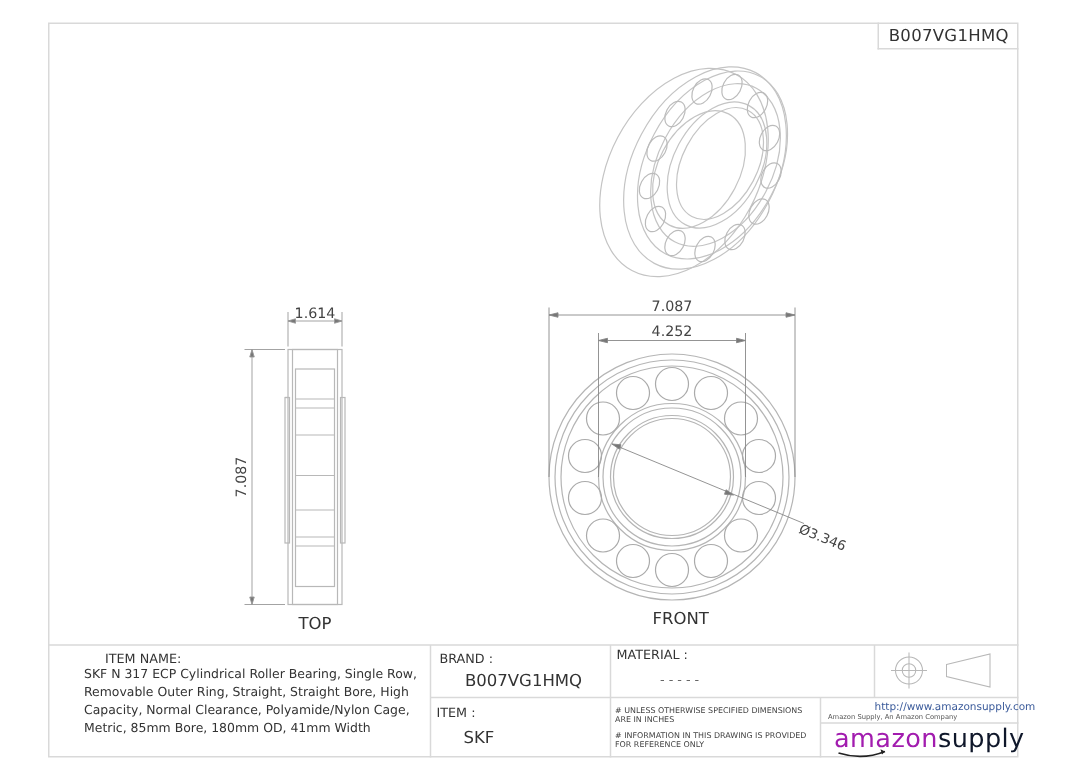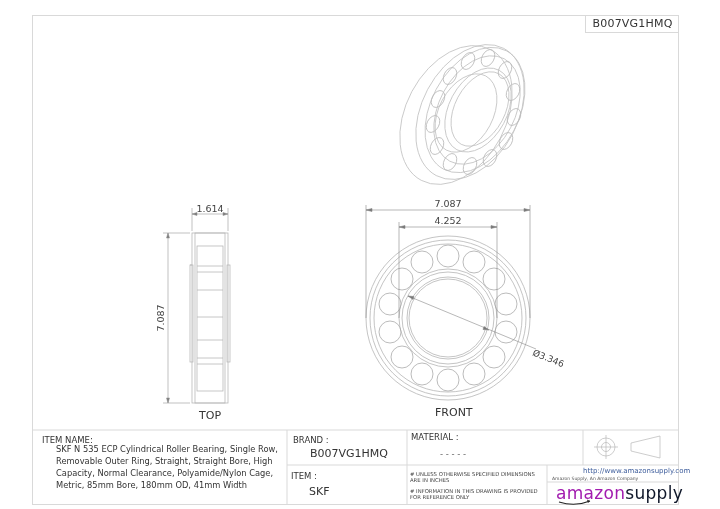--- a/index.html
+++ b/index.html
@@ -143,22 +143,22 @@
     <polygon points="631,443 660,436 660,458 631,451"></polygon>
   </g>
 
   <path d="M559,502 Q575,507 590,501" stroke="#222" stroke-width="1.1" fill="none"></path>
   <polygon points="590,501 587,499.5 588,503" fill="#222"></polygon>
 </svg>
 
 <div class="view-label" style="left:199px; top:409px;">TOP</div>
 <div class="view-label" style="left:435px; top:406px;">FRONT</div>
 
-<div class="lbl" style="left:22px; top:435px;padding-left:20px;">ITEM NAME:</div>
-<div class="item-text" style="left:56px; top:443px; width:228px;">SKF N 535 ECP Cylindrical Roller Bearing, Single Row, Removable Outer Ring, Straight, Straight Bore, High Capacity, Normal Clearance, Polyamide/Nylon Cage, Metric, 85mm Bore, 180mm OD, 41mm Width</div>
+<div class="lbl" style="left:50px; top:435px;padding-left:20px;">ITEM NAME:</div>
+<div class="item-text" style="left:56px; top:443px; width:228px;">SKF N 317 ECP Cylindrical Roller Bearing, Single Row, Removable Outer Ring, Straight, Straight Bore, High Capacity, Normal Clearance, Polyamide/Nylon Cage, Metric, 85mm Bore, 180mm OD, 41mm Width</div>
 
 <div class="lbl" style="left:293px; top:435px;">BRAND :</div>
 <div class="val" style="left:310px; top:447px;">B007VG1HMQ</div>
 
 <div class="lbl" style="left:291px; top:471px;">ITEM :</div>
 <div class="val" style="left:309px; top:485px;">SKF</div>
 
 <div class="lbl" style="left:411px; top:432px;">MATERIAL :</div>
 <div class="lbl" style="left:440px; top:449px; color:#666;">- - - - -</div>
 

